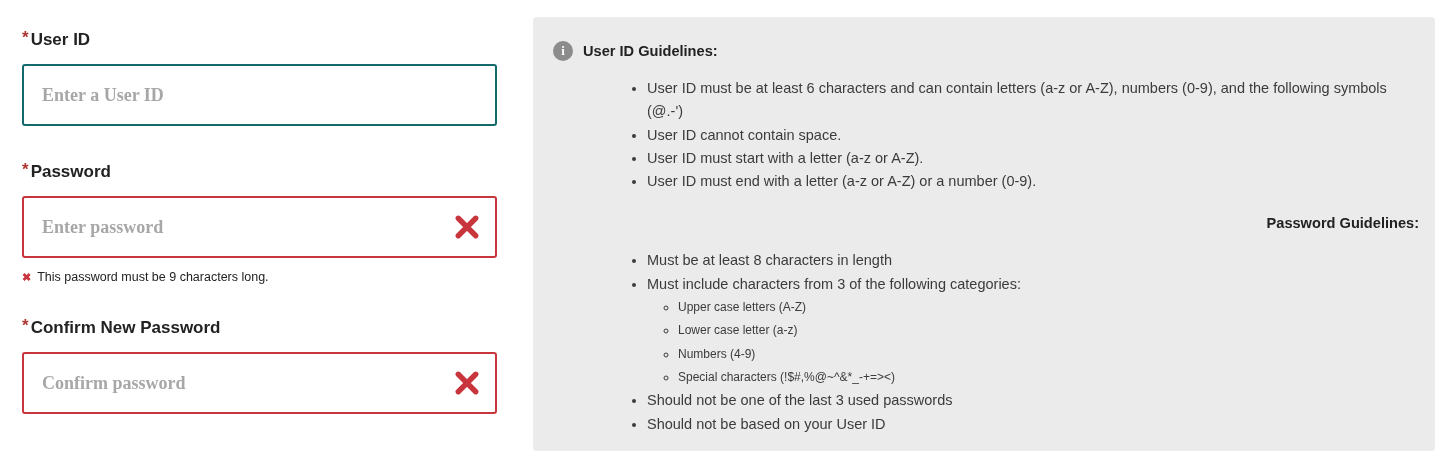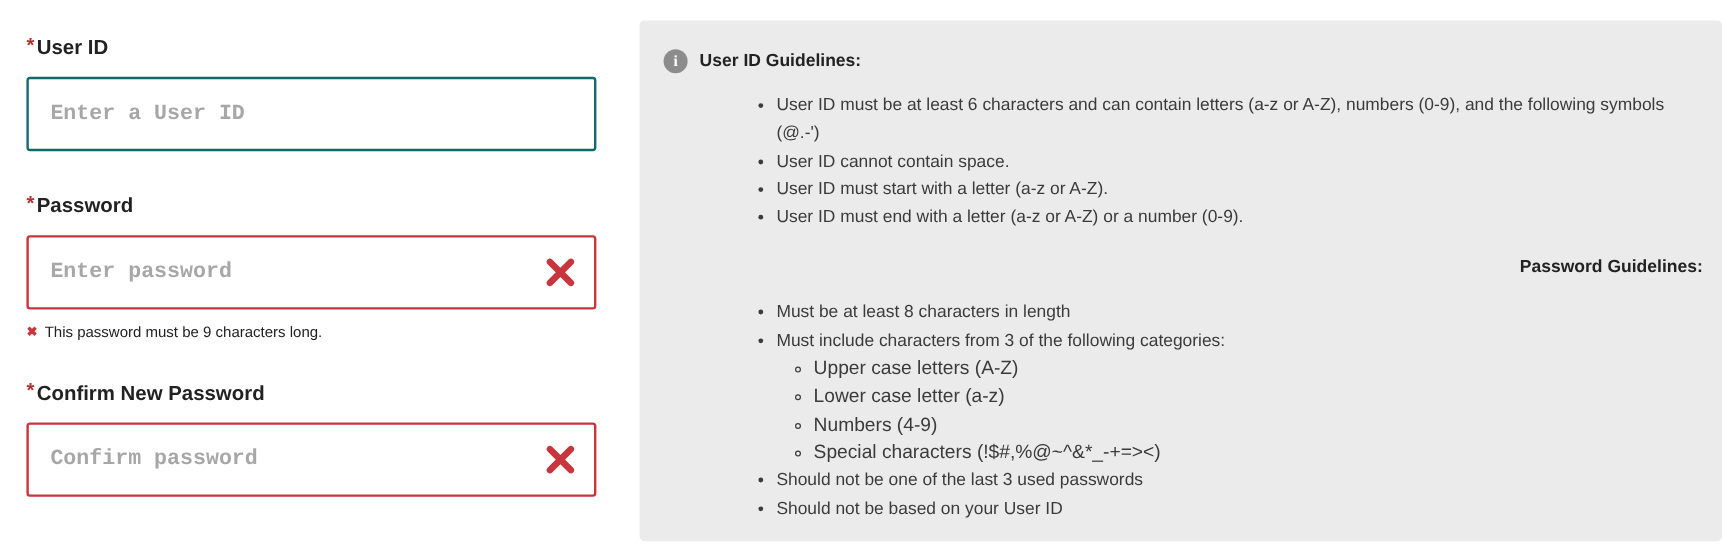--- a/index.html
+++ b/index.html
@@ -13,21 +13,21 @@
 
   .field-label {
     font-size: 17px; line-height: 20px; font-weight: bold; color: #222222;
     display: flex; align-items: flex-start;
   }
   .req { color: #ae352f; font-weight: bold; margin-right: 2px; position: relative; top: -2px; }
 
   .input-wrap { position: relative; width: 475px; margin-top: 14px; }
   .text-input {
     width: 475px; height: 62px; border-radius: 3px; background: #ffffff;
-    padding: 0 54px 0 18px; font-family: Liberation Mono, monospace;
+    padding: 0 54px 0 18px; font-family: Liberation Serif, serif;
     font-size: 18px; color: #333333; outline: none;
   }
   .text-input::placeholder { color: #a7a7a7; font-weight: 600; opacity: 1; }
   .input-valid  { border: 2px solid #14696d; }
   .input-error  { border: 2px solid #c9353c; }
 
   .field-x {
     position: absolute; right: 16px; top: 50%; transform: translateY(-50%);
     width: 28px; height: 28px; display: flex; align-items: center; justify-content: center;
   }
@@ -56,21 +56,21 @@
   .panel-heading { font-size: 14.6px; font-weight: bold; color: #222222; line-height: 20px; text-align: right; }
   .panel-heading-2 { margin-top: 20px; padding-left: 30px; }
 
   .panel ul.bullets {
     margin: 16px 0 0 0; padding-left: 94px; list-style: disc;
   }
   .panel ul.bullets li { font-size: 14.5px; line-height: 23.3px; color: #3b3b3b; }
   .panel ul.sub-bullets {
     margin: 0; padding-left: 31px; list-style: circle;
   }
-  .panel ul.sub-bullets li { font-size: 16px; line-height: 23.3px; color: #3b3b3b; }
+  .panel ul.sub-bullets li { font-size: 12px; line-height: 23.3px; color: #3b3b3b; }
 </style>
 </head>
 <body>
 
 <div class="container">
 
   <div class="form-col">
 
     <div class="field-label">
       <span class="req">*</span>

